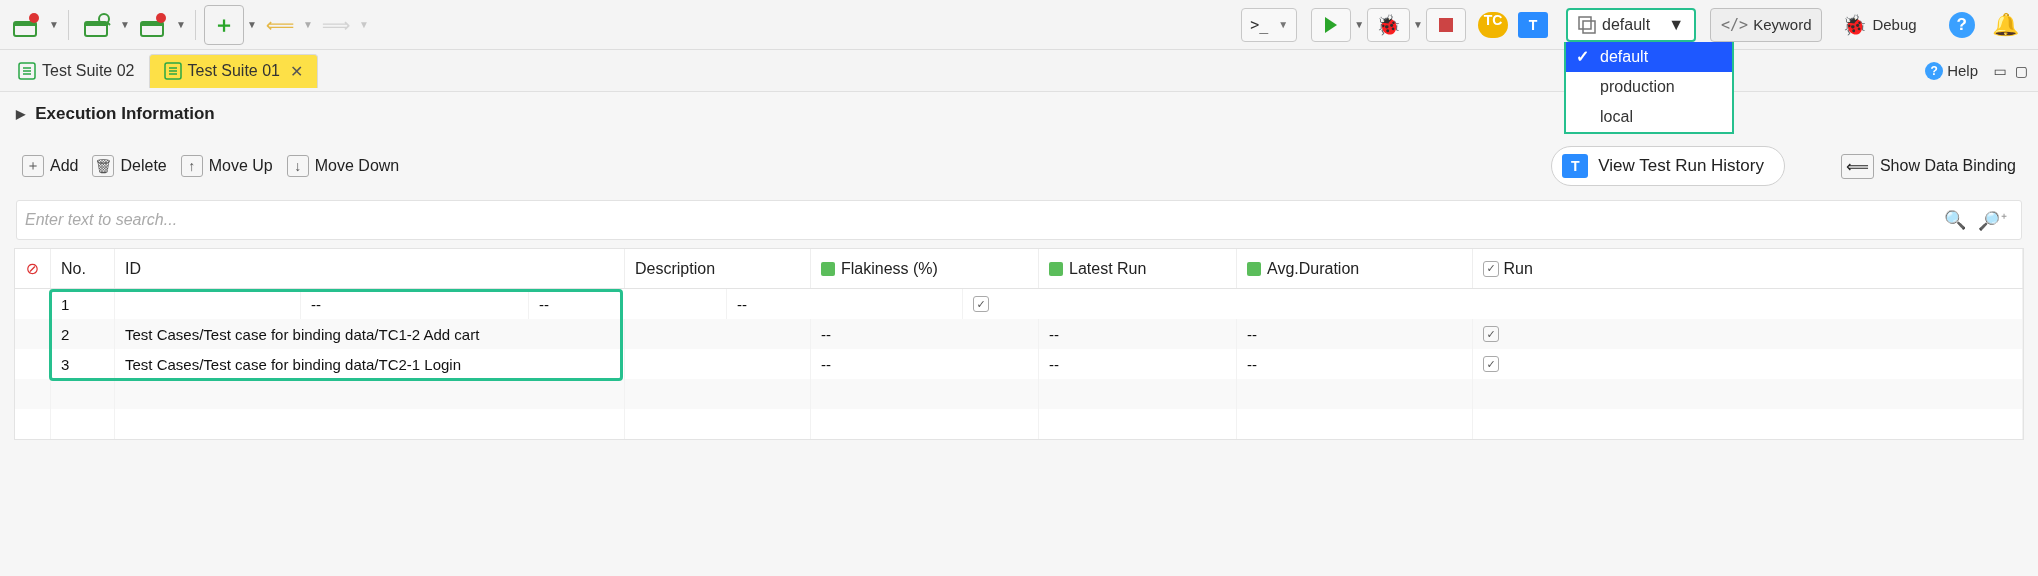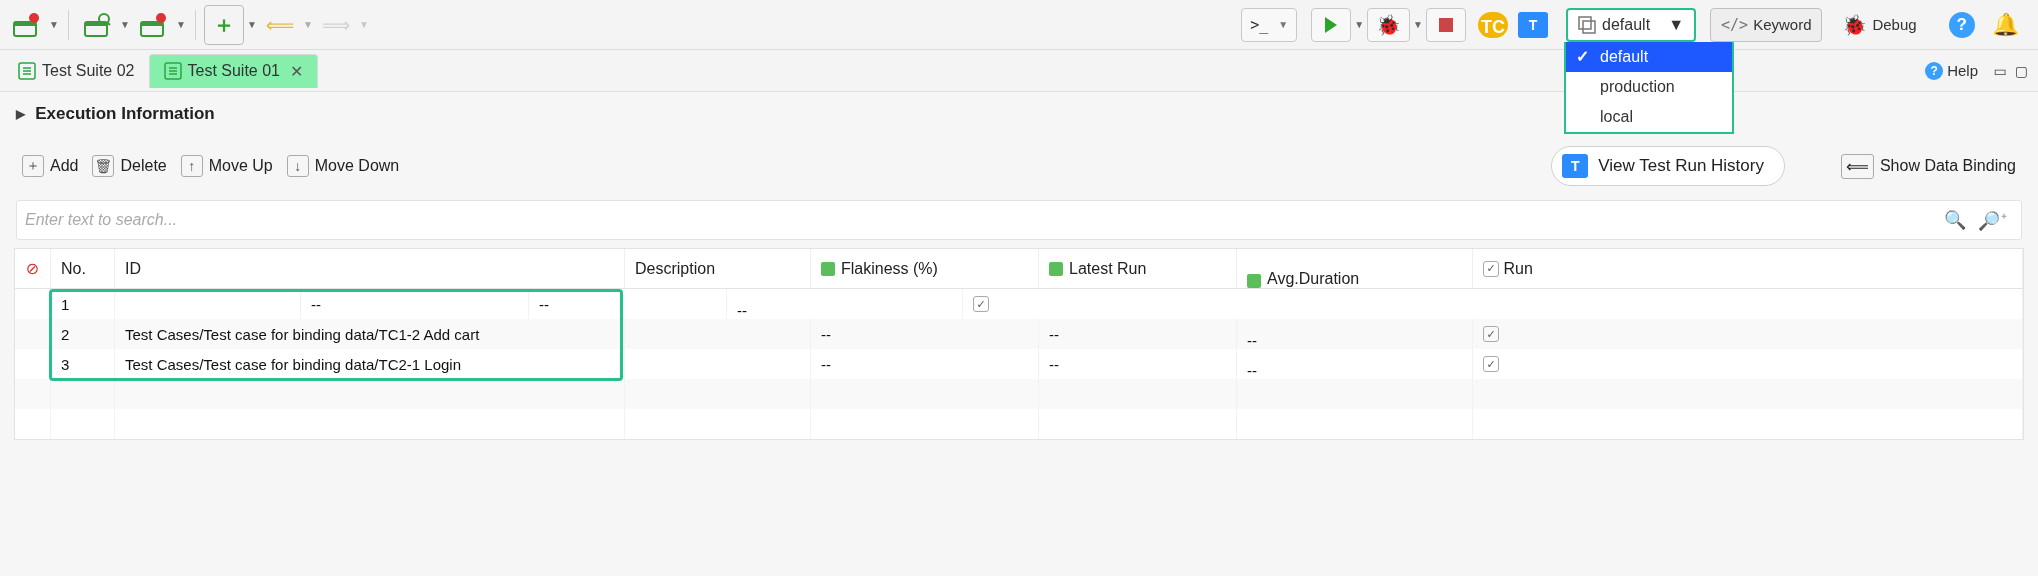--- a/index.html
+++ b/index.html
@@ -69,21 +69,21 @@
 
 
 .tabs-row {
   height: 42px; background:#f4f4f4; display:flex;align-items:center;
   padding:0 4px;border-bottom:1px solid #e0e0e0;position:relative;
 }
 .tab {
   display:flex;align-items:center;gap:6px;
   height:34px;padding:0 14px;font-size:16px;color:#333;cursor:pointer;
 }
-.tab.active { background:#86efac;border:1px solid #d9d9d9;border-bottom:none;border-radius:4px 4px 0 0;}
+.tab.active { background:#fde047;border:1px solid #d9d9d9;border-bottom:none;border-radius:4px 4px 0 0;}
 .tab .close { font-size:16px;color:#555;margin-left:4px;cursor:pointer;}
 .help-link { position:absolute;right:60px;display:flex;align-items:center;gap:4px;color:#333;font-size:15px;cursor:pointer;}
 .winbtns { position:absolute;right:10px;display:flex;gap:8px;color:#444;}
 
 
 .section { display:flex;align-items:center;gap:10px;padding:12px 16px;font-size:17px;font-weight:600;color:#222;background:#f6f6f6;}
 .section .tri { font-size:12px;color:#444;cursor:pointer;}
 
 
 .action-row {
@@ -110,32 +110,32 @@
 
 .table {margin:8px 14px 0 14px;border:1px solid #e3e3e3;background:#fff;}
 .th-row {display:flex;align-items:center;height:40px;border-bottom:1px solid #e3e3e3;font-size:16px;color:#222;}
 .th,.td {padding:0 10px;display:flex;align-items:center;border-right:1px solid #eee;height:100%;}
 .c-warn{width:36px;justify-content:center;}
 .c-no{width:64px;text-align:center;}
 .c-id{width:510px;}
 .c-desc{width:186px;}
 .c-flak{width:228px;}
 .c-latest{width:198px;}
-.c-avg{width:236px;align-items:flex-end;}
+.c-avg{width:236px;}
 .c-run{flex:1;}
 .row {display:flex;align-items:center;height:30px;font-size:15px;color:#111;}
 .row.alt{background:#f9f9f9;}
 .row .td{border-right:1px solid #f2f2f2;}
 .katalon-icon {width:14px;height:14px;background:#5bbd5b;border-radius:2px;display:inline-block;margin-right:6px;}
 .ck {width:16px;height:16px;border:1px solid #aaa;border-radius:3px;display:inline-flex;align-items:center;justify-content:center;font-size:11px;color:#555;}
 
 
 .hl-box {position:relative;}
 .hl-border {position:absolute;border:3px solid #26c08e;border-radius:4px;pointer-events:none;}
-.badge-tc{width:30px;height:26px;background:#f2b500;border-radius:13px;color:#fff;font-weight:bold;font-size:18px;display:flex;align-items:flex-end;justify-content:center;}
+.badge-tc{width:30px;height:26px;background:#f2b500;border-radius:13px;color:#fff;font-weight:bold;font-size:14px;display:flex;align-items:flex-start;justify-content:center;}
 .badge-to{width:30px;height:26px;background:#2a8cff;border-radius:3px;color:#fff;font-weight:bold;font-size:14px;display:flex;align-items:center;justify-content:center;}
 .run-tri{width:0;height:0;border-left:12px solid #2aa52a;border-top:8px solid transparent;border-bottom:8px solid transparent;}
 .stop-sq{width:14px;height:14px;background:#c44;}
 .bug-ico{font-size:20px;color:#8a8a8a;}
 .bell{font-size:22px;color:#3aa0ff;}
 .qmark{width:26px;height:26px;border-radius:50%;background:#3aa0ff;color:#fff;display:flex;align-items:center;justify-content:center;font-weight:bold;font-size:17px;}
 </style>
 </head>
 <body>
 

